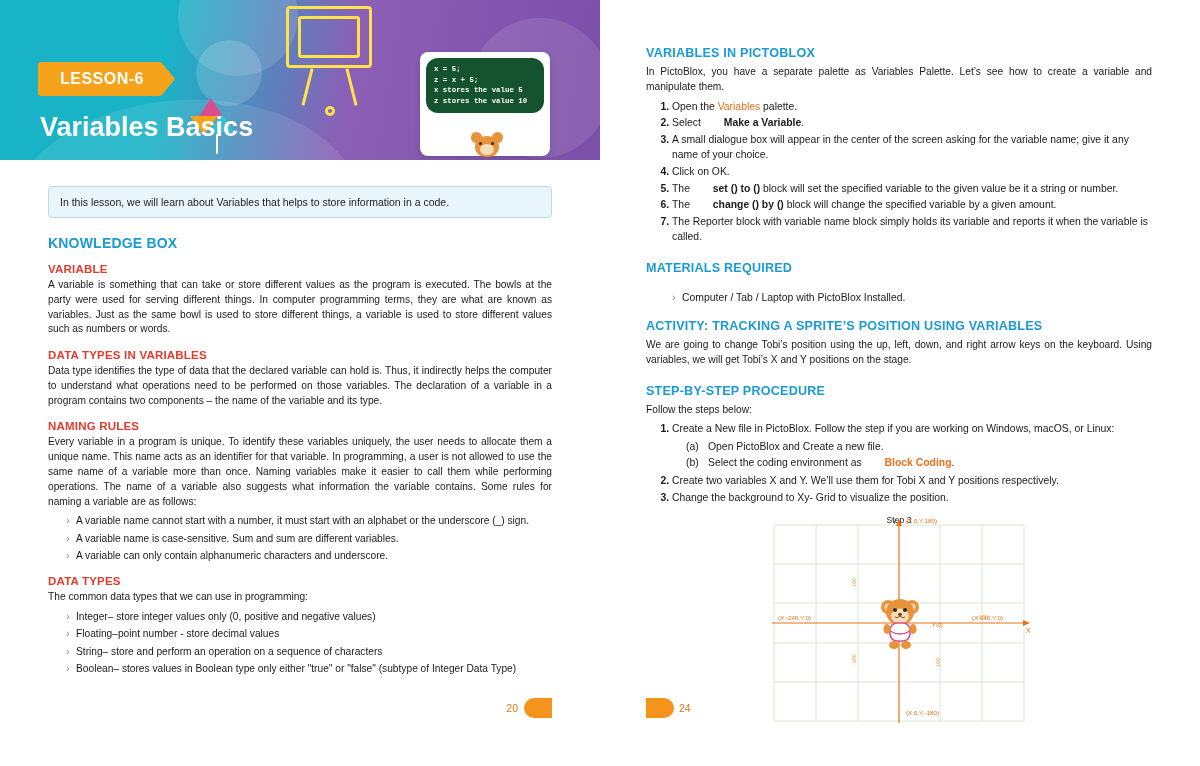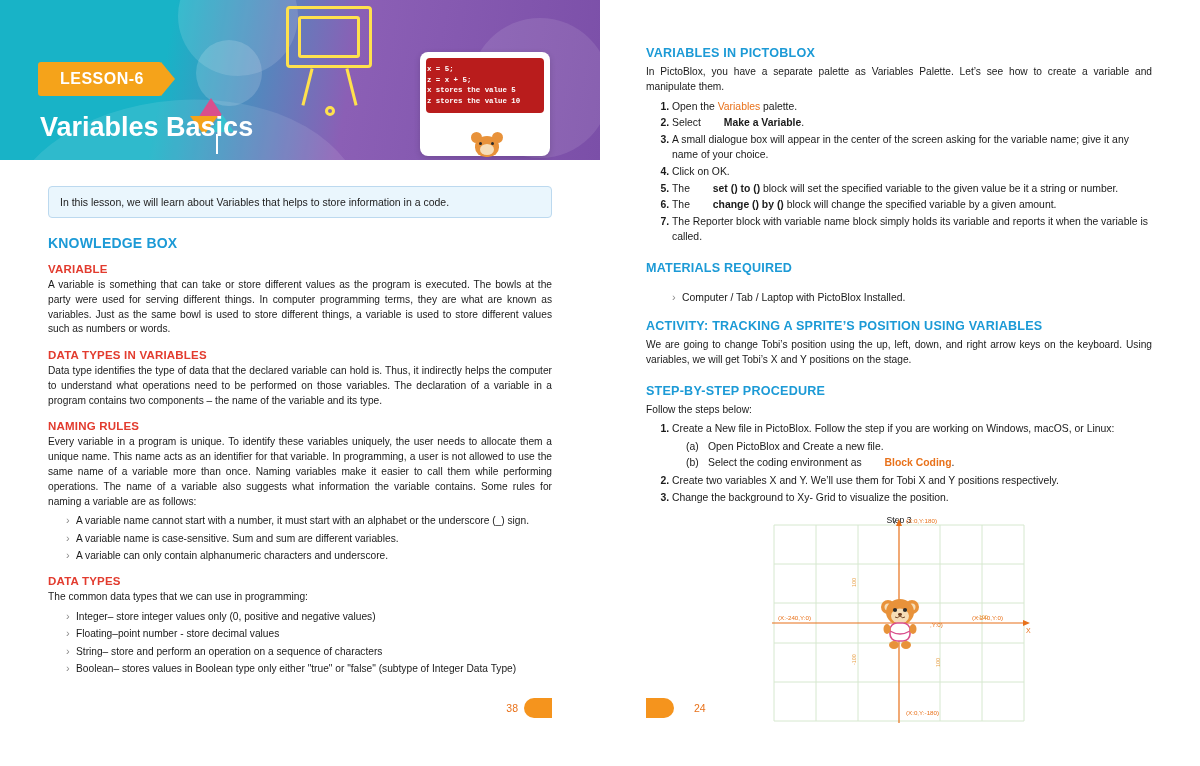--- a/index.html
+++ b/index.html
@@ -103,25 +103,25 @@
 
   
   .code-card {
     position: absolute; left: 420px; top: 52px;
     width: 130px; height: 104px;
     background: #fff; border-radius: 8px;
     box-shadow: 0 2px 6px rgba(0,0,0,0.15);
     padding: 6px;
   }
   .code-box {
-    background: #b91c1c; color: #fff;
-    border-radius: 4px;
+    background: #14532d; color: #fff;
+    border-radius: 12px;
     font-family: "Liberation Mono", monospace;
     font-size: 7.4px; line-height: 1.45;
-    padding: 6px 1px;
+    padding: 6px 8px;
     font-weight: bold;
   }
   .card-bear {
     position: absolute; left: 50px; bottom: -2px;
     width: 34px; height: 26px;
   }
   .card-bear .head {
     position:absolute; left:5px; top:4px; width:24px;height:21px;border-radius:50% 50% 45% 45%;
     background:#e8923a;
   }
@@ -199,21 +199,21 @@
   .fig-caption { text-align: center; font-size: 8.6px; color: #222; margin-top: 2px; }
   .bear-sprite { position: absolute; left: 144px; top: 80px; width: 44px; height: 56px; }
 
   
   .pagenum-left {
     position: absolute; right: 48px; bottom: 48px;
     display: flex; align-items: center; gap: 6px;
   }
   .pagenum-right {
     position: absolute; left: 46px; bottom: 48px;
-    display: flex; align-items: center; gap: 20px;
+    display: flex; align-items: center; gap: 5px;
   }
   .pg-txt { font-size: 10.5px; color: #e8711a; }
   .pg-dot-r {
     width: 28px; height: 20px; background: #f5941d;
     border-radius: 0 14px 14px 0;
   }
   .pg-dot-l {
     width: 28px; height: 20px; background: #f5941d;
     border-radius: 14px 0 0 14px;
   }
@@ -291,21 +291,21 @@
         <p class="body">The common data types that we can use in programming:</p>
         <ul class="bulleted">
           <li>Integer– store integer values only (0, positive and negative values)</li>
           <li>Floating–point number - store decimal values</li>
           <li>String– store and perform an operation on a sequence of characters</li>
           <li>Boolean– stores values in Boolean type only either "true" or "false" (subtype of Integer Data Type)</li>
         </ul>
       </div>
 
       <div class="pagenum-left">
-        <span class="pg-txt">38</span>
+        <span class="pg-txt">20</span>
         <span class="pg-dot-l"></span>
       </div>
     </div>
 
     <div class="right-page">
       <div class="content-right">
 
         <div class="h-blue-r">VARIABLES IN PICTOBLOX</div>
         <p class="body">In PictoBlox, you have a separate palette as Variables Palette. Let’s see how to create a variable and manipulate them.</p>
 

